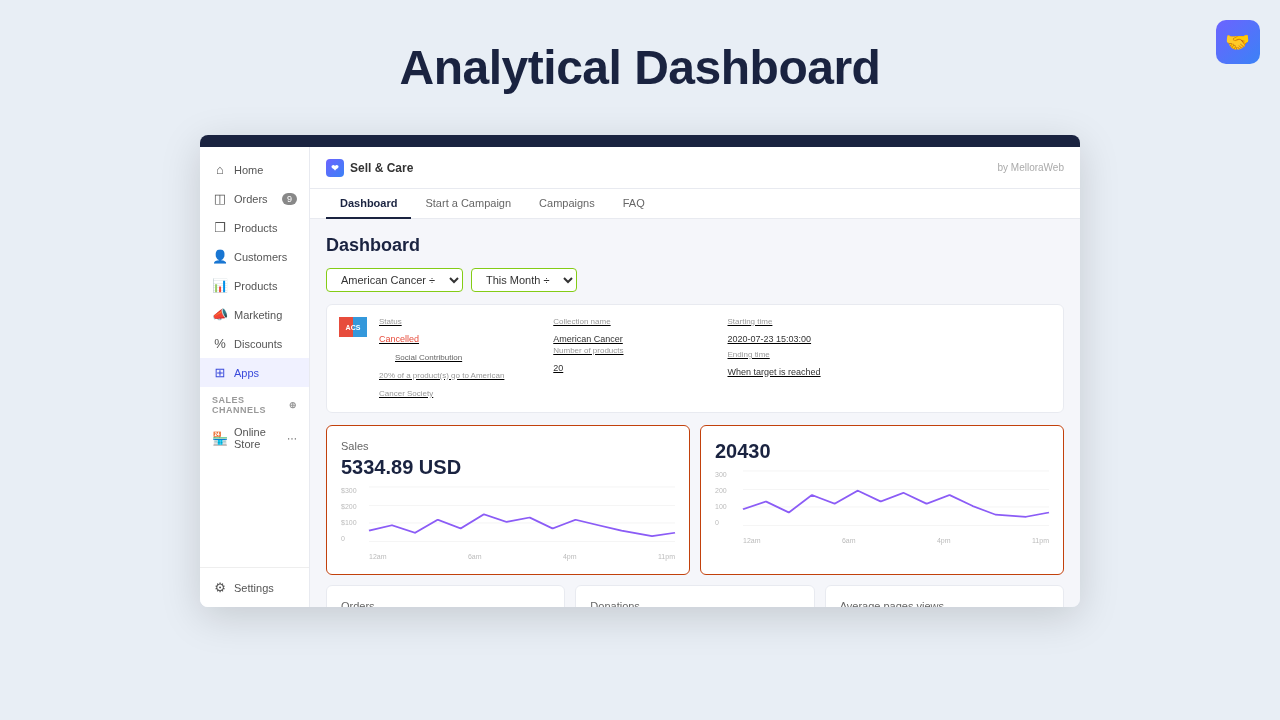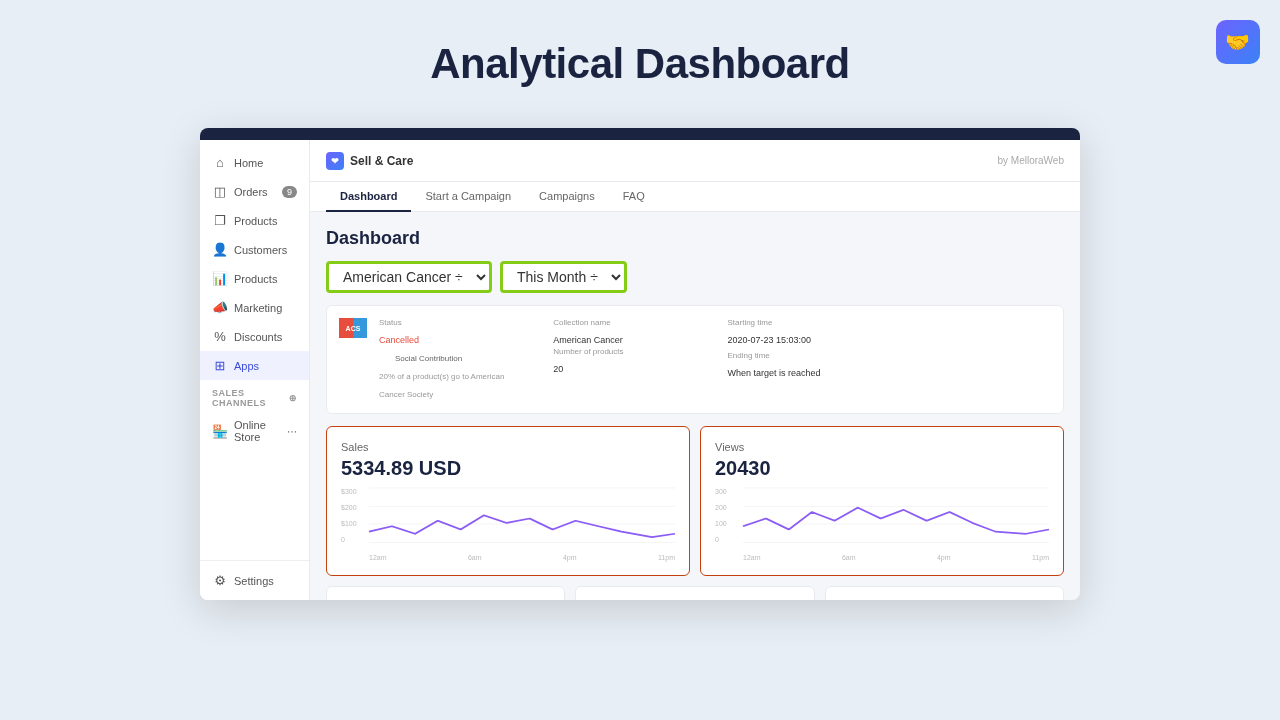--- a/index.html
+++ b/index.html
@@ -6,21 +6,21 @@
     body {
       background: #e8eef5;
       font-family: -apple-system, BlinkMacSystemFont, 'Segoe UI', sans-serif;
       display: flex;
       flex-direction: column;
       align-items: center;
       min-height: 100vh;
       padding: 40px 20px;
     }
     .page-title {
-      font-size: 42px;
+      font-size: 48px;
       font-weight: 700;
       color: #1a2340;
       margin-bottom: 40px;
       letter-spacing: -0.5px;
     }
     .browser-window {
       width: 880px;
       border-radius: 8px;
       overflow: hidden;
       box-shadow: 0 10px 40px rgba(0,0,0,0.15);
@@ -161,24 +161,24 @@
       font-weight: 700;
       color: #1a2340;
       margin-bottom: 12px;
     }
     .filter-row {
       display: flex;
       gap: 8px;
       margin-bottom: 12px;
     }
     .filter-select {
-      border: 3px solid #84cc16;
+      border: 1px solid #84cc16;
       border-radius: 4px;
       padding: 4px 10px;
-      font-size: 14px;
+      font-size: 11px;
       color: #333;
       background: #fff;
       cursor: pointer;
     }
     
     .campaign-card {
       background: #fff;
       border: 1px solid #e8eaf0;
       border-radius: 6px;
       padding: 12px;
@@ -198,20 +198,21 @@
       justify-content: center;
       font-size: 7px;
       color: white;
       font-weight: 700;
     }
     .campaign-info {
       flex: 1;
       display: grid;
       grid-template-columns: repeat(4, 1fr);
       gap: 25px;
+      text-decoration: underline;
     }
     .campaign-field label {
       font-size: 8px;
       color: #999;
       display: block;
       margin-bottom: 2px;
     }
     .campaign-field span {
       font-size: 9px;
       color: #333;
@@ -446,21 +447,20 @@
                   <span>12am</span>
                   <span>6am</span>
                   <span>4pm</span>
                   <span>11pm</span>
                 </div>
               </div>
             </div>
           </div>
 
           <div class="stats-card">
-            <div class="stats-label">Views</div>
             <div class="stats-value">20430</div>
             <div style="position:relative;">
               <div style="position:absolute;left:0;top:0;bottom:18px;display:flex;flex-direction:column;justify-content:space-between;">
                 <span style="font-size:7px;color:#bbb;">300</span>
                 <span style="font-size:7px;color:#bbb;">200</span>
                 <span style="font-size:7px;color:#bbb;">100</span>
                 <span style="font-size:7px;color:#bbb;">0</span>
               </div>
               <div style="margin-left:28px;">
                 <svg class="chart mini-chart" viewBox="0 0 200 55" preserveAspectRatio="none">

